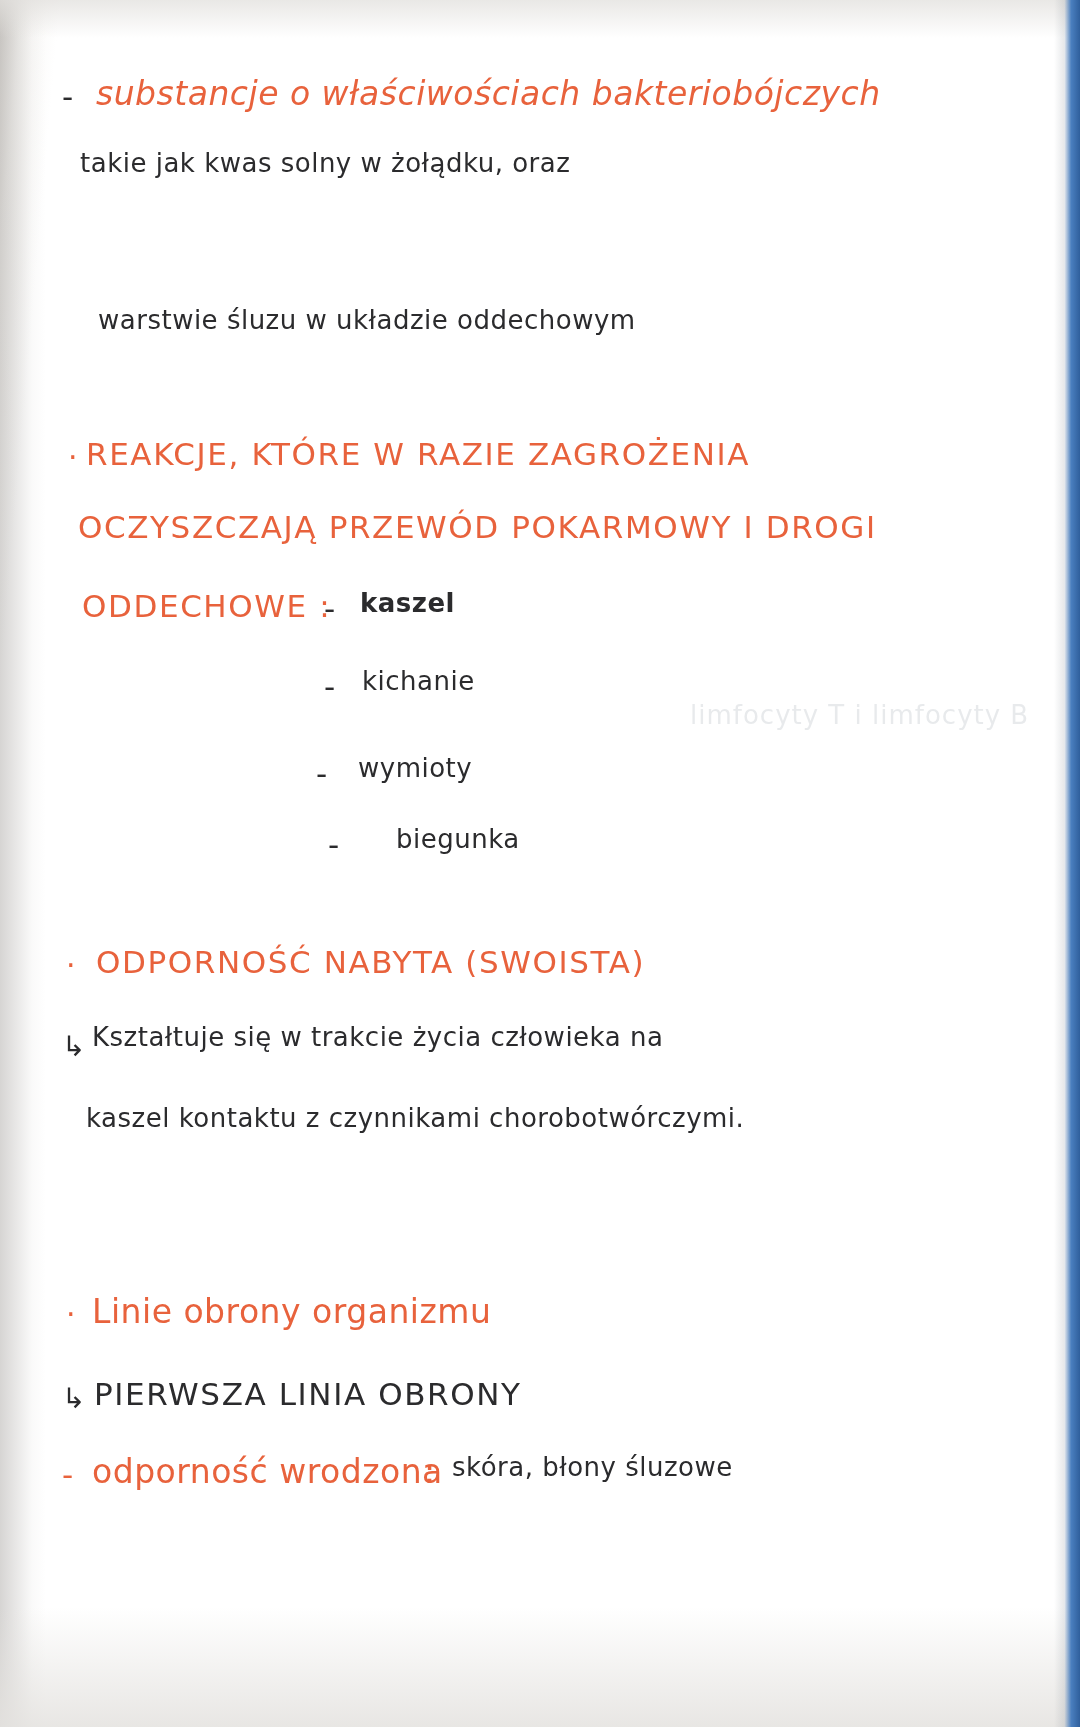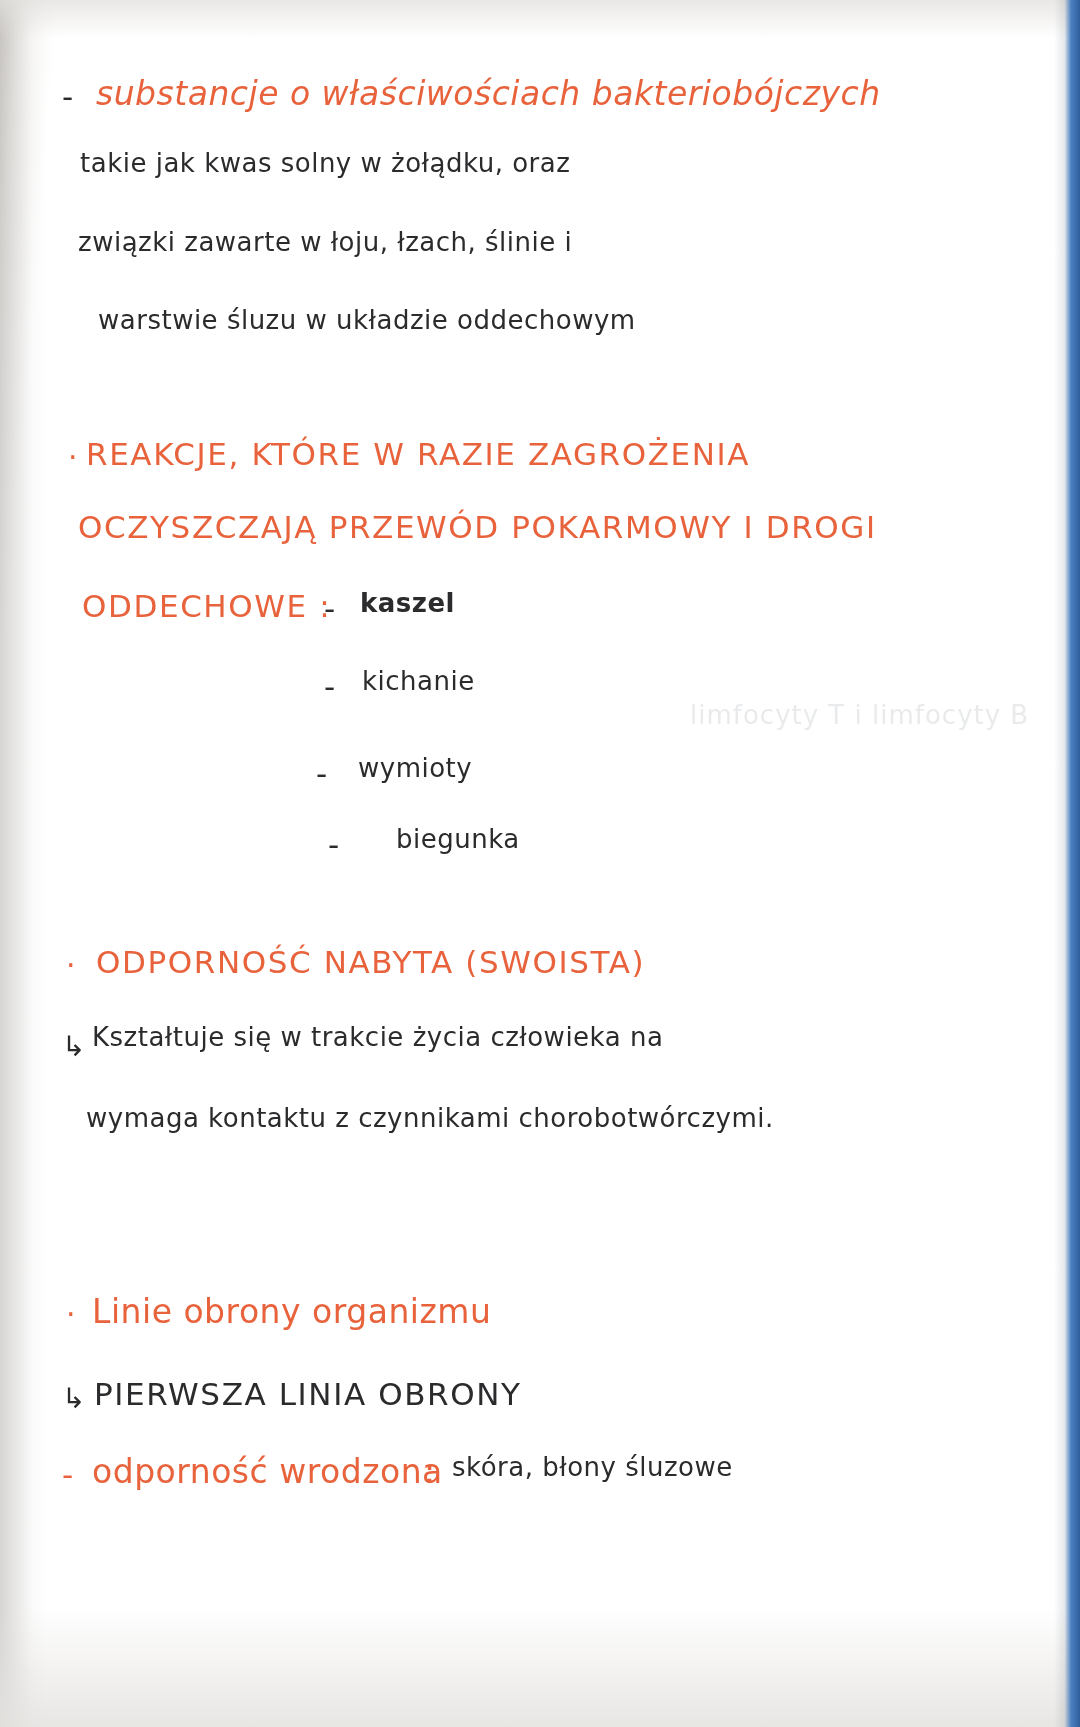--- a/index.html
+++ b/index.html
@@ -121,21 +121,20 @@
   <div id="right-edge"></div>
 
   <div class="ghost" style="left:690px; top:700px;">limfocyty T i limfocyty B</div>
 
   <div class="note black dash" style="left:62px; top:78px;">-</div>
 
   <div class="note orange" style="left:96px; top:74px;font-style:italic;">substancje o właściwościach bakteriobójczych</div>
 
   <div class="note black" style="left:80px; top:148px;">takie jak kwas solny w żołądku, oraz</div>
 
-  <div class="note black" style="left:78px; top:227px;">związki zawarte w łoju, łzach, ślinie i</div>
 
   <div class="note black" style="left:78px; top:305px;margin-left:20px;">warstwie śluzu w układzie oddechowym</div>
 
   <div class="bullet-dot" style="left:68px; top:440px;">·</div>
 
   <div class="note orange caps" style="left:86px; top:436px;">REAKCJE, KTÓRE W RAZIE ZAGROŻENIA</div>
 
   <div class="note orange caps" style="left:78px; top:509px;">OCZYSZCZAJĄ PRZEWÓD POKARMOWY I DROGI</div>
 
   <div class="note orange caps" style="left:82px; top:588px;">ODDECHOWE :</div>
@@ -153,21 +152,21 @@
   <div class="note black" style="left:360px; top:824px;margin-left:36px;">biegunka</div>
 
   <div class="bullet-dot" style="left:66px; top:948px;">·</div>
 
   <div class="note orange caps" style="left:96px; top:944px;">ODPORNOŚĆ NABYTA (SWOISTA)</div>
 
   <div class="arrow" style="left:62px; top:1030px;">↳</div>
 
   <div class="note black" style="left:92px; top:1022px;">Kształtuje się w trakcie życia człowieka na</div>
 
-  <div class="note black" style="left:86px; top:1103px;">wymaga kontaktu z czynnikami chorobotwórczymi.</div>
+  <div class="note black" style="left:86px; top:1103px;">kaszel kontaktu z czynnikami chorobotwórczymi.</div>
 
 
   <div class="bullet-dot" style="left:66px; top:1297px;">·</div>
 
   <div class="note orange" style="left:92px; top:1292px;">Linie obrony organizmu</div>
 
   <div class="arrow" style="left:62px; top:1382px;">↳</div>
 
   <div class="note black caps" style="left:94px; top:1376px;">PIERWSZA LINIA OBRONY</div>
 

